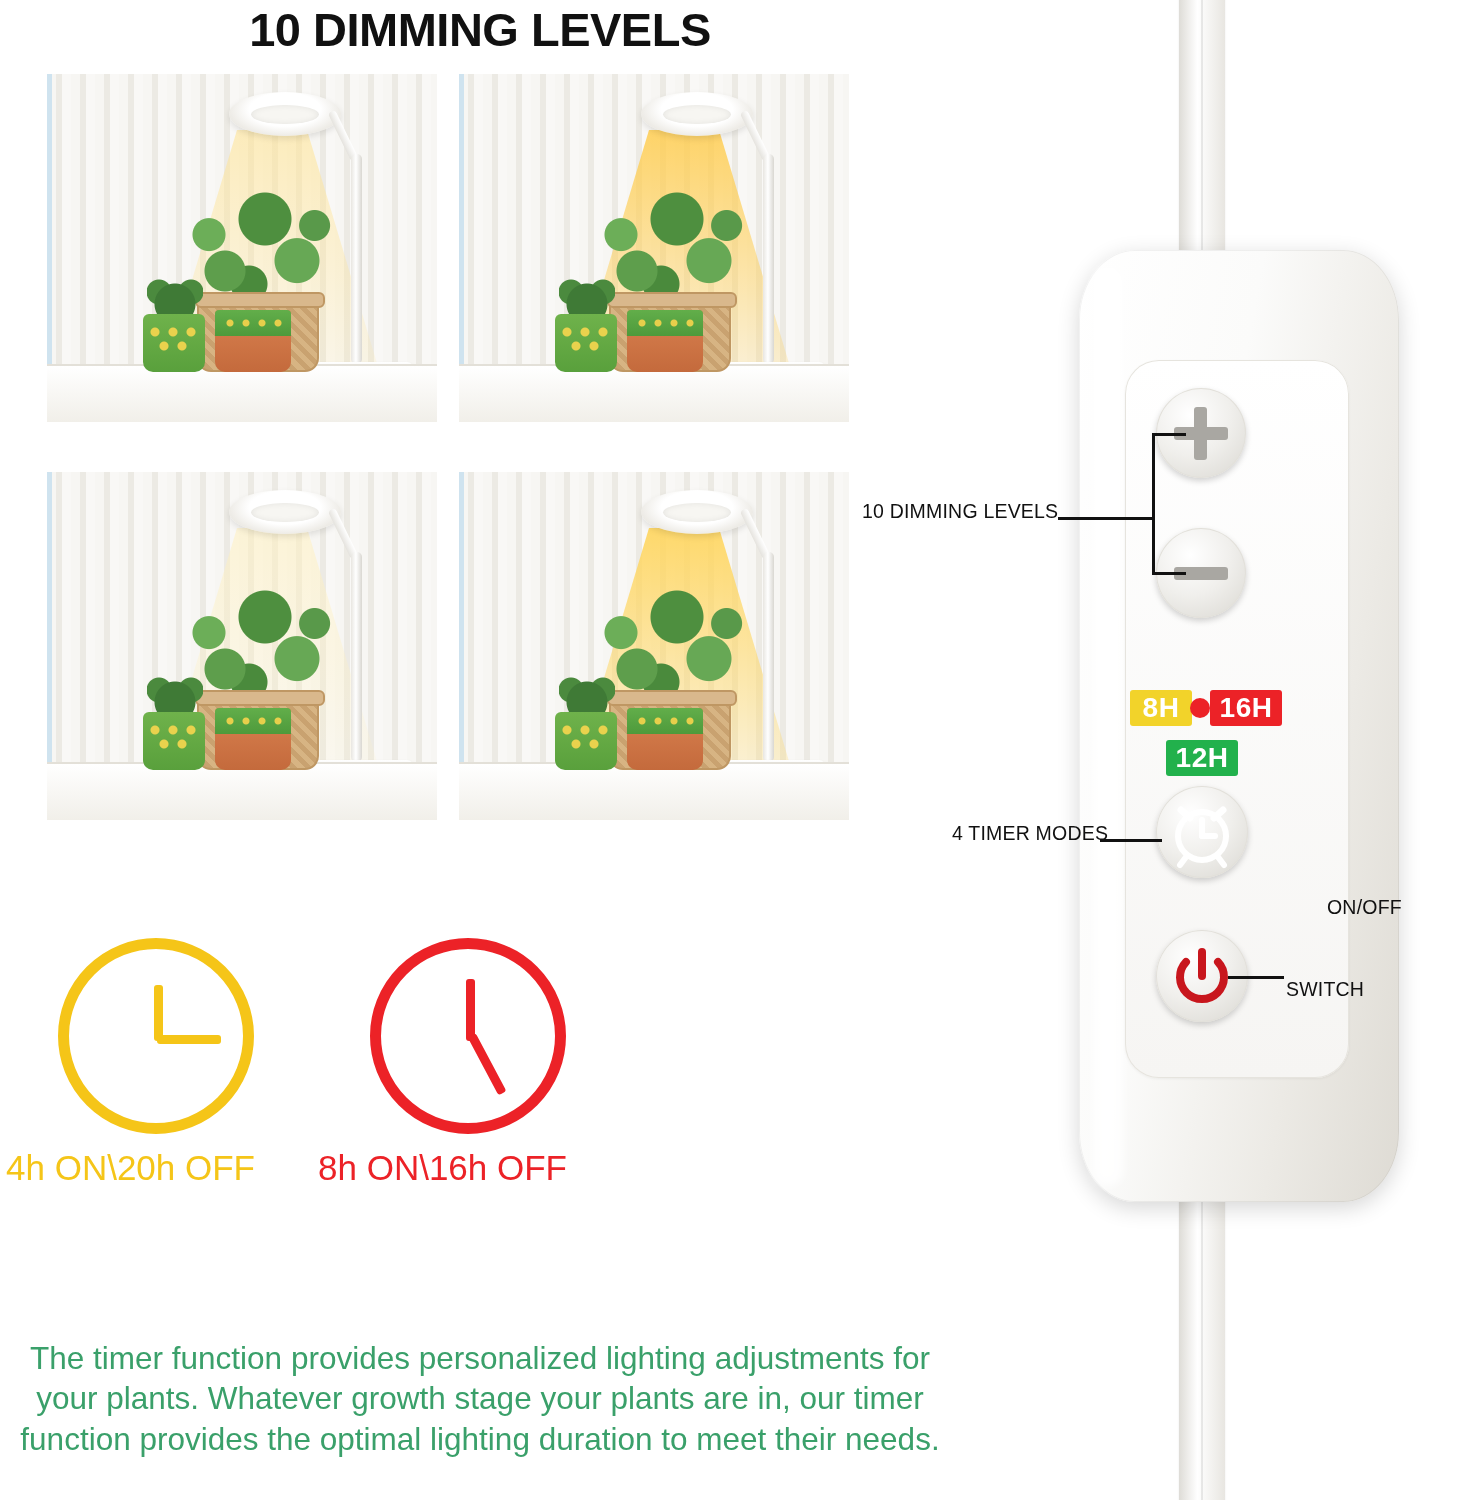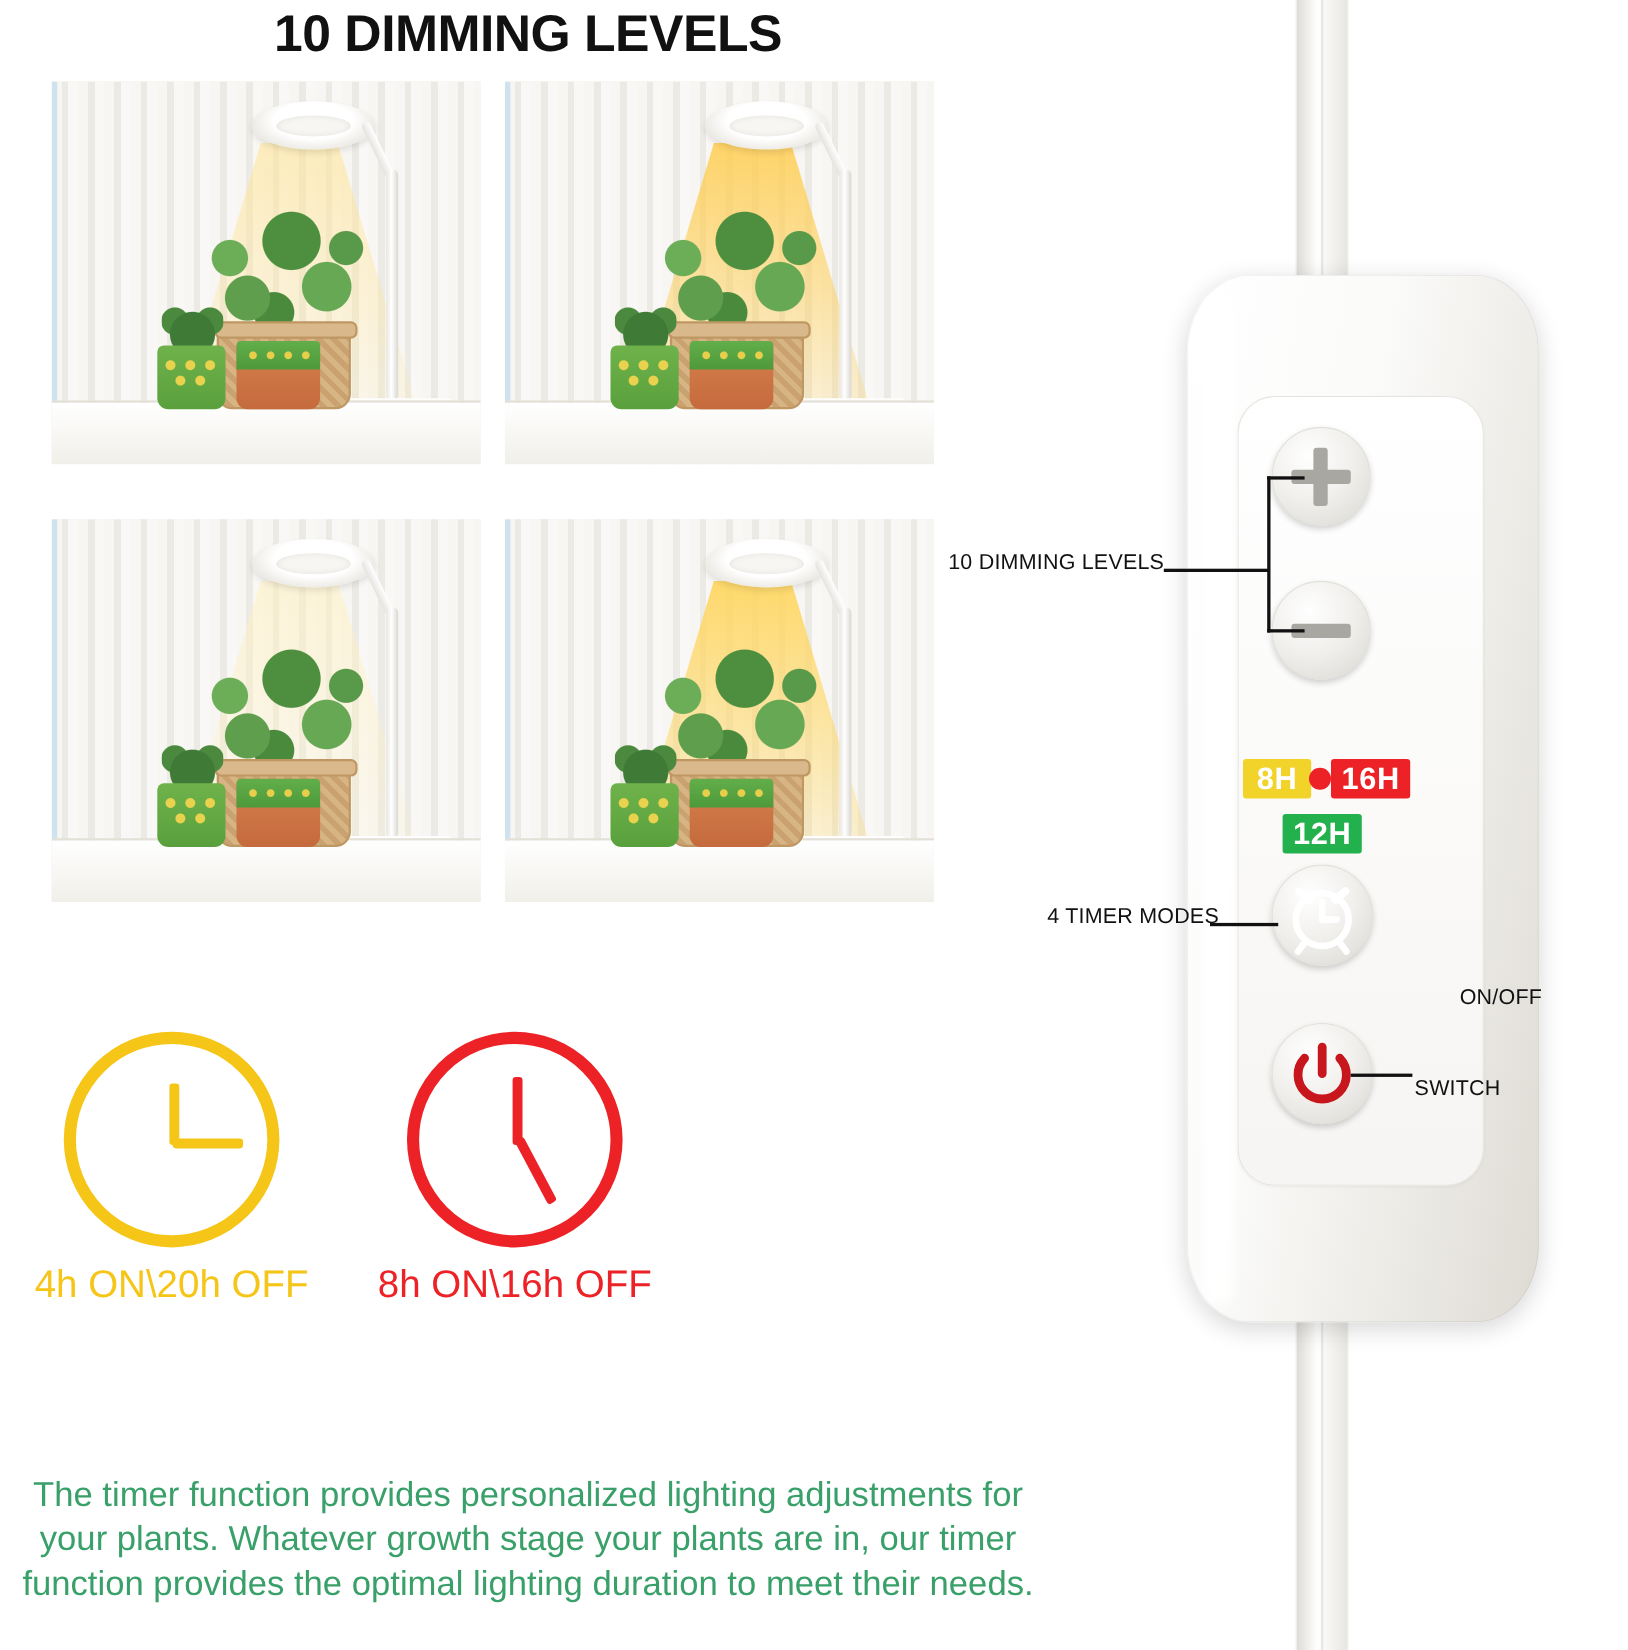--- a/index.html
+++ b/index.html
@@ -201,21 +201,21 @@
   .clock-row {
     position: absolute;
     left: 0;
     top: 938px;
     width: 960px;
     height: 270px;
   }
   .clock-cell {
     position: absolute;
     width: 300px;
-    text-align: center;
+    text-align: left;
   }
   .clock-cell.c1 { left: 6px; }
   .clock-cell.c2 { left: 318px; }
   .clock-cell.c3 { left: 632px; }
   .clock-face {
     width: 196px;
     height: 196px;
     margin: 0 auto;
     border-radius: 50%;
     box-sizing: border-box;

